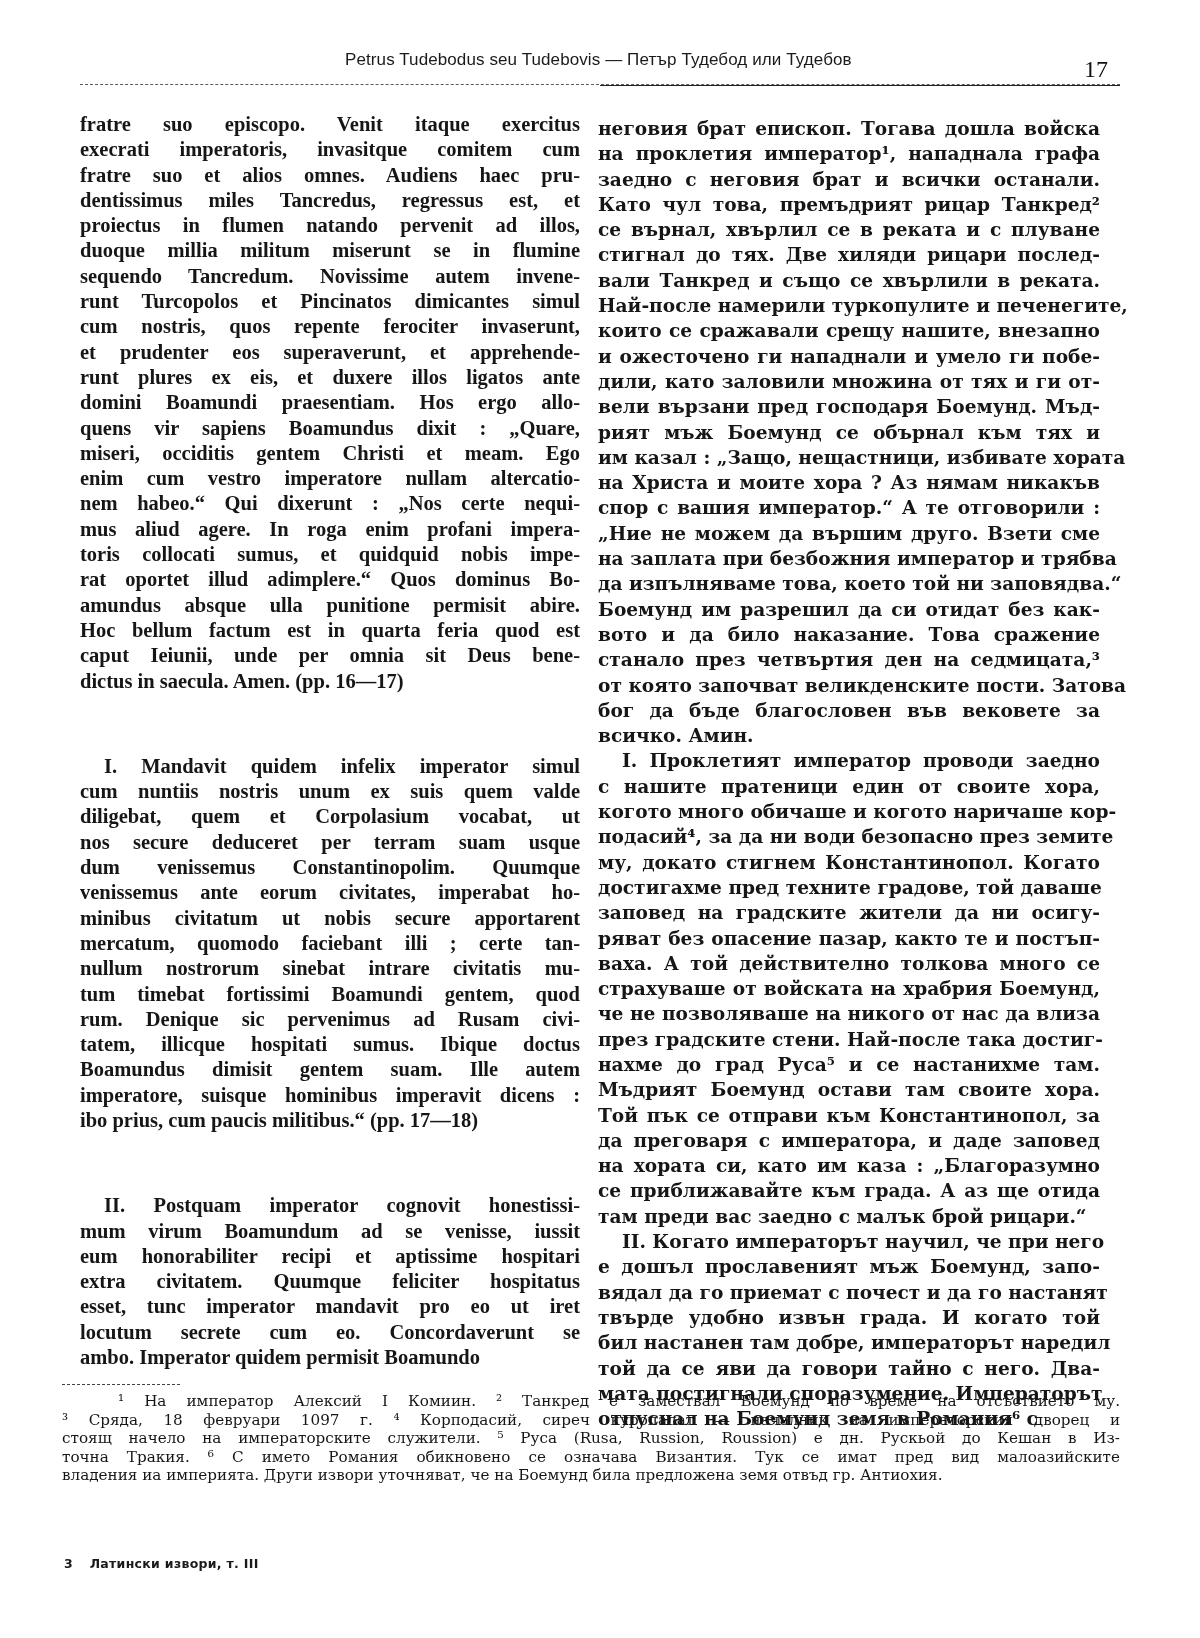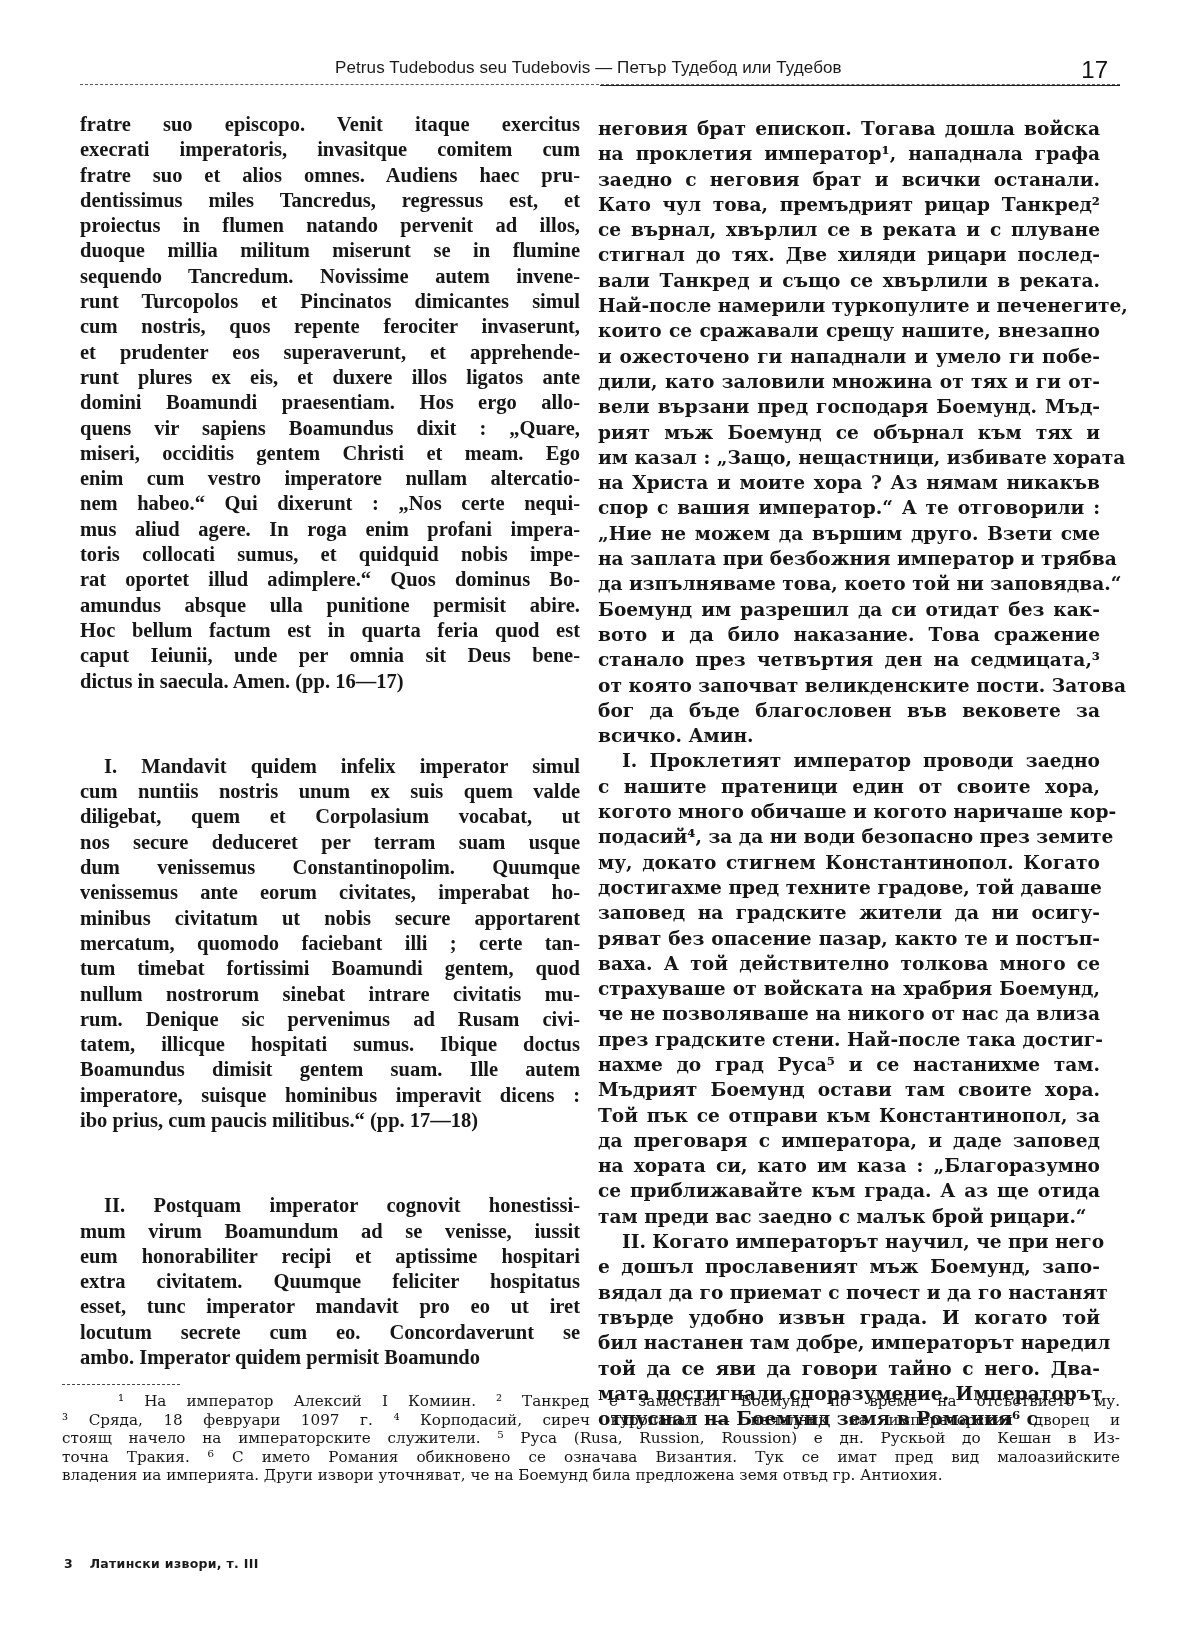--- a/index.html
+++ b/index.html
@@ -1,21 +1,21 @@
 <!DOCTYPE html>
 <html><head>
 <meta charset="utf-8">
 <style>
   html, body { margin: 0; padding: 0; background: #ffffff; }
   body { width: 1200px; height: 1638px; position: relative; overflow: hidden;
          font-family: "Liberation Serif", "DejaVu Serif", serif; color: #161616; }
   .running-head { position: absolute; left: 80px; top: 50px; width: 1040px; height: 34px; }
-  .running-title { position: absolute; left: 255px; top: 0; font-family: "Liberation Sans", "DejaVu Sans", sans-serif;
-                   font-size: 17px; letter-spacing: 0.1px; color: #1a1a1a; white-space: nowrap; margin-top: 8px; }
-  .page-number { position: absolute; right: 12px; top: 6px; font-family: Liberation Sans, sans-serif;
+  .running-title { position: absolute; left: 265px; top: 0; font-family: "Liberation Sans", "DejaVu Sans", sans-serif;
+                   font-size: 17px; letter-spacing: 0.1px; color: #1a1a1a; white-space: nowrap; }
+  .page-number { position: absolute; right: 12px; top: 6px; font-family: Liberation Serif, serif;
                  font-size: 24px; color: #111; }
   .head-rule { position: absolute; left: 80px; top: 84px; width: 1040px; height: 0;
                border-top: 1.5px dashed #333; opacity: 0.8; }
   .head-rule-solid { position: absolute; left: 600px; top: 85px; width: 520px; height: 0; border-top: 1.4px solid #222; }
 
   .col { position: absolute; font-size: 20.5px; line-height: 25.3px; font-weight: bold; }
   .col-left  { left: 80px;  top: 112px; width: 500px; }
   .col-right { left: 598px; top: 116px; width: 502px; font-family: "DejaVu Serif", "Liberation Serif", serif; font-size: 18.6px; }
   .line { display: block; white-space: nowrap; text-align: justify; text-align-last: justify; height: 25.3px; }
   .line.last { text-align-last: left; }
@@ -71,22 +71,22 @@
   <div class="para-gap-lg"></div>
   <div id="lp1">
       <span class="line indent">I. Mandavit  quidem  infelix imperator simul</span>
       <span class="line">cum  nuntiis  nostris  unum  ex suis  quem  valde</span>
       <span class="line">diligebat,  quem  et  Corpolasium  vocabat,  ut</span>
       <span class="line">nos secure deduceret per  terram  suam  usque</span>
       <span class="line">dum  venissemus  Constantinopolim.  Quumque</span>
       <span class="line">venissemus  ante  eorum  civitates,  imperabat ho-</span>
       <span class="line">minibus  civitatum  ut  nobis  secure  apportarent</span>
       <span class="line">mercatum,  quomodo  faciebant  illi ;  certe  tan-</span>
+      <span class="line">nullum  nostrorum  sinebat  intrare  civitatis  mu-</span>
       <span class="line">tum  timebat  fortissimi  Boamundi  gentem,  quod</span>
-      <span class="line">nullum  nostrorum  sinebat  intrare  civitatis  mu-</span>
       <span class="line">rum.  Denique  sic  pervenimus  ad  Rusam  civi-</span>
       <span class="line">tatem,  illicque  hospitati  sumus.  Ibique  doctus</span>
       <span class="line">Boamundus  dimisit  gentem  suam.  Ille  autem</span>
       <span class="line">imperatore,  suisque  hominibus  imperavit  dicens :</span>
       <span class="line last">ibo  prius,  cum  paucis  militibus.“  (pp.  17—18)</span>
     </div>
   <div class="para-gap-lg"></div>
   <div id="lp2">
       <span class="line indent">II. Postquam  imperator  cognovit  honestissi-</span>
       <span class="line">mum  virum  Boamundum  ad  se  venisse,  iussit</span>

